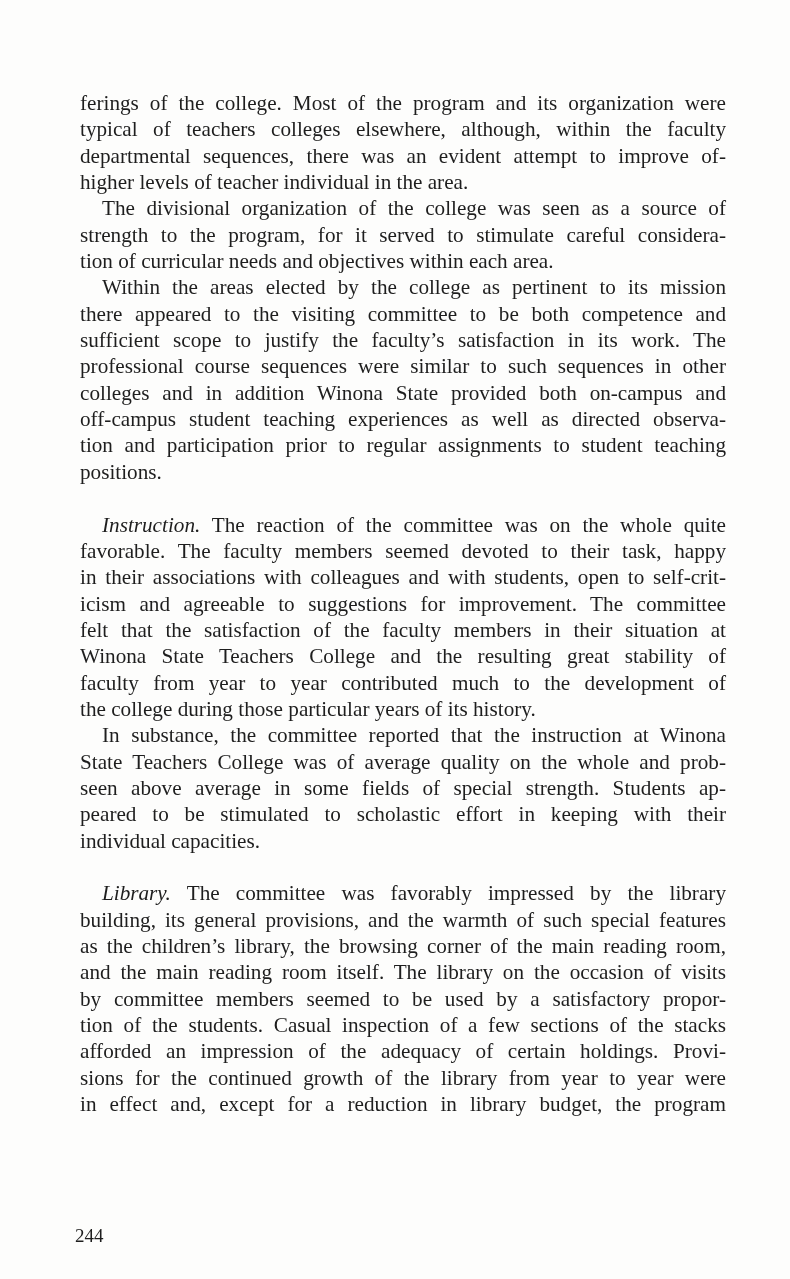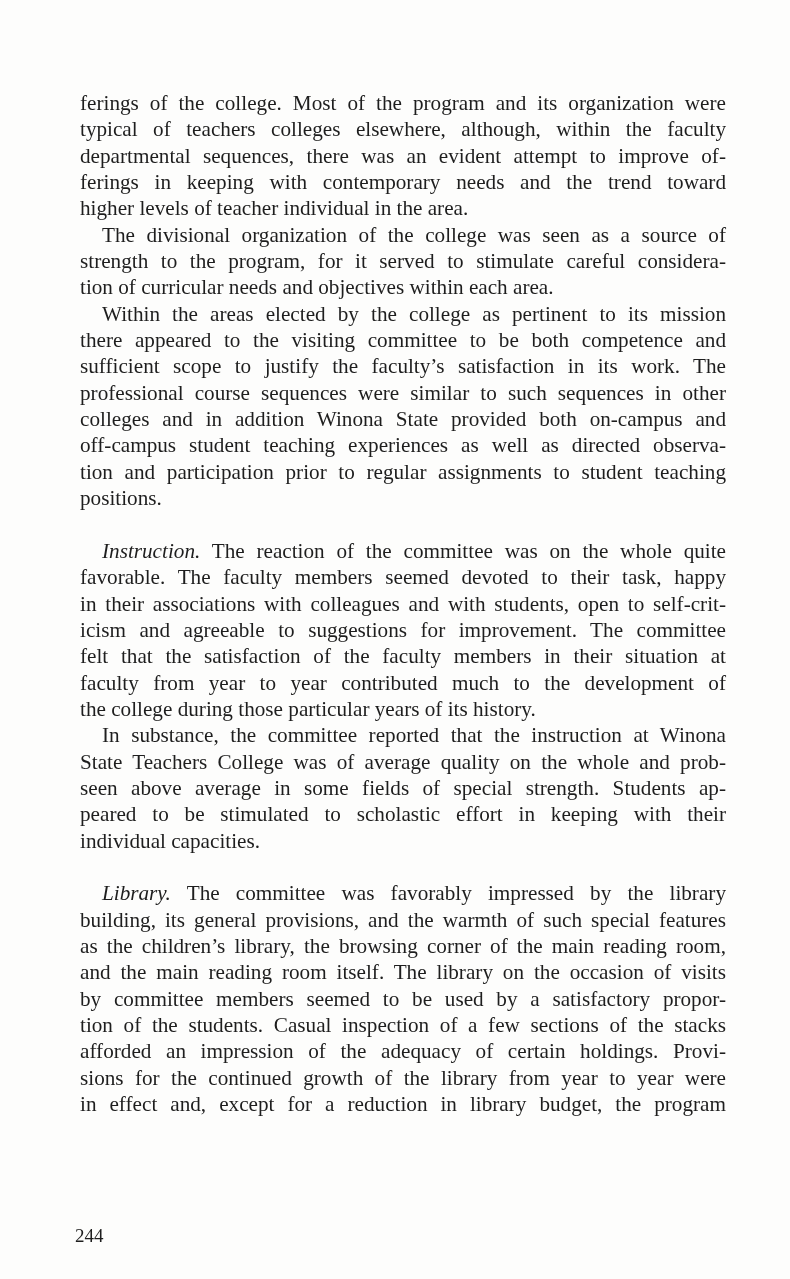--- a/index.html
+++ b/index.html
@@ -31,21 +31,20 @@
 </head>
 <body>
 
 <div class="page">
   <div class="body-text">
 
     <div>
       <span class="line">ferings of the college. Most of the program and its organization were</span>
       <span class="line">typical of teachers colleges elsewhere, although, within the faculty</span>
       <span class="line">departmental sequences, there was an evident attempt to improve of-</span>
-      <span class="line">ferings in keeping with contemporary needs and the trend toward</span>
       <span class="line last">higher levels of teacher individual in the area.</span>
     </div>
 
     <div>
       <span class="line indent">The divisional organization of the college was seen as a source of</span>
       <span class="line">strength to the program, for it served to stimulate careful considera-</span>
       <span class="line last">tion of curricular needs and objectives within each area.</span>
     </div>
 
     <div>
@@ -60,20 +59,21 @@
     </div>
 
     <span class="gap"></span>
 
     <div>
       <span class="line indent"><em class="run-in">Instruction.</em> <span>The reaction of the committee was on the whole quite</span></span>
       <span class="line">favorable. The faculty members seemed devoted to their task, happy</span>
       <span class="line">in their associations with colleagues and with students, open to self-crit-</span>
       <span class="line">icism and agreeable to suggestions for improvement. The committee</span>
       <span class="line">felt that the satisfaction of the faculty members in their situation at</span>
+      <span class="line">Winona State Teachers College and the resulting great stability of</span>
       <span class="line">faculty from year to year contributed much to the development of</span>
       <span class="line last">the college during those particular years of its history.</span>
     </div>
 
     <div>
       <span class="line indent">In substance, the committee reported that the instruction at Winona</span>
       <span class="line">State Teachers College was of average quality on the whole and prob-</span>
       <span class="line">seen above average in some fields of special strength. Students ap-</span>
       <span class="line">peared to be stimulated to scholastic effort in keeping with their</span>
       <span class="line last">individual capacities.</span>

